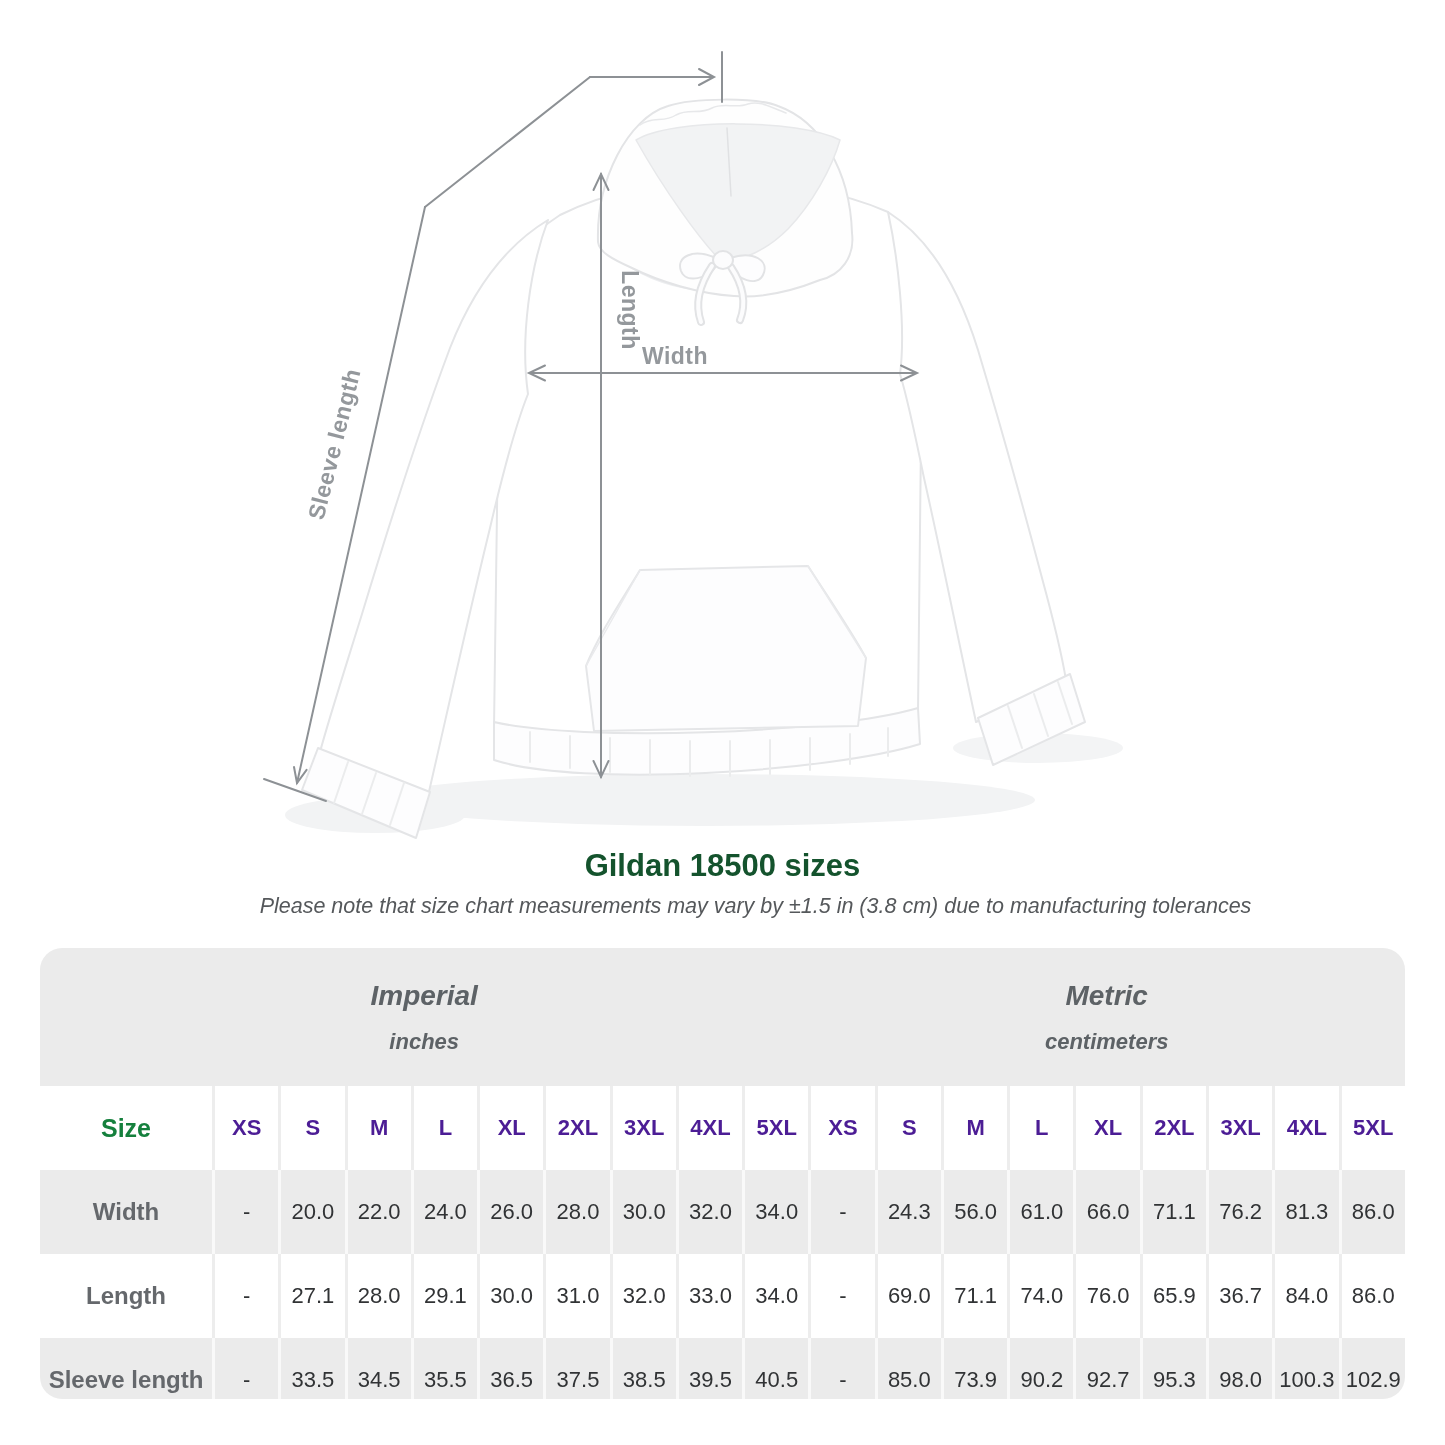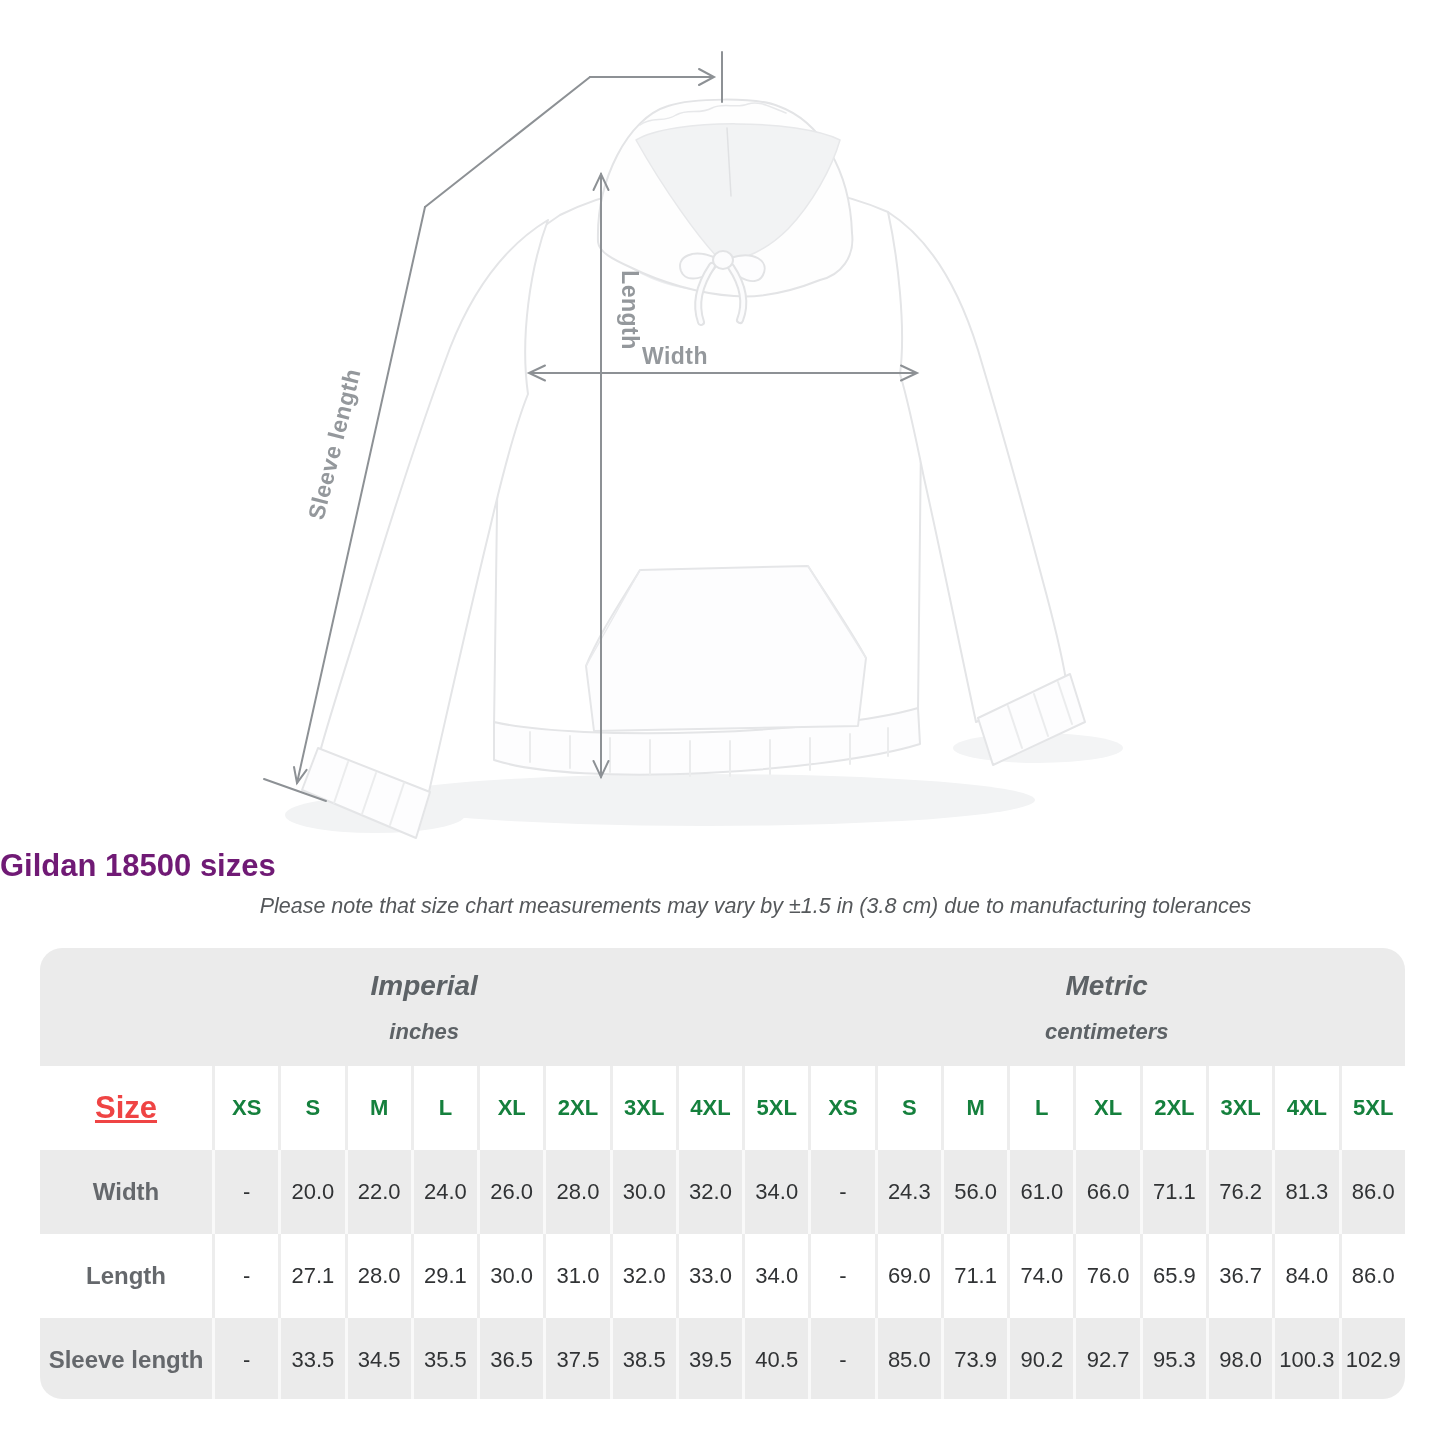--- a/index.html
+++ b/index.html
@@ -12,52 +12,52 @@
 
   
   .figure { position: absolute; left: 0; top: 0; }
   .measure-text {
     font-size: 23px; font-weight: bold; fill: #94989c; letter-spacing: 0.5px;
   }
 
   
   .title {
     position: absolute; top: 848px; left: 0; width: 100%;
-    text-align: left; font-size: 31px; font-weight: bold; color: #701a75;
+    text-align: center; font-size: 31px; font-weight: bold; color: #14532d;
   }
   .note {
     position: absolute; top: 894px; left: 0; width: 100%;
     text-align: center; font-size: 21.5px; font-style: italic; color: #55585b; padding-left: 33px;
   }
 
   
   .table-wrap {
     position: absolute; left: 40px; top: 948px;
     width: 1365px; height: 451px;
     border-radius: 22px; overflow: hidden; background: #ffffff;
   }
   table.size-table {
     width: 100%; height: 100%;
     border-collapse: separate; border-spacing: 0;
     table-layout: fixed;
   }
   col.c-label { width: 172px; }
   .units-row th {
     background: #ebebeb; height: 114px;
-    text-align: center; vertical-align: middle; padding: 2px;
+    text-align: center; vertical-align: middle; padding: 12px;
   }
   .u-name { font-size: 28px; font-weight: bold; font-style: italic; color: #5d6266; }
   .u-sub  { font-size: 22px; font-style: italic; color: #5d6266; margin-top: 17px; }
 
   .sizes-row th {
     height: 84px; background: #ffffff;
-    font-size: 22px; font-weight: bold; color: #15803d;
+    font-size: 22px; font-weight: bold; color: #4c1d95;
     text-align: center; vertical-align: middle; padding: 0;
   }
-  .sizes-row th.lbl { font-size: 31px; color: #ef4444; text-decoration: underline; }
+  .sizes-row th.lbl { font-size: 25px; color: #15803d; }
   .sizes-row th:not(:first-child) { border-left: 3px solid #ededed; }
 
   tbody tr { height: 84px; }
   tbody th {
     font-size: 24px; font-weight: bold; color: #65686c;
     text-align: center; vertical-align: middle; padding: 0;
   }
   tbody td {
     font-size: 22px; font-weight: normal; color: #313335;
     text-align: center; vertical-align: middle; padding: 0;

